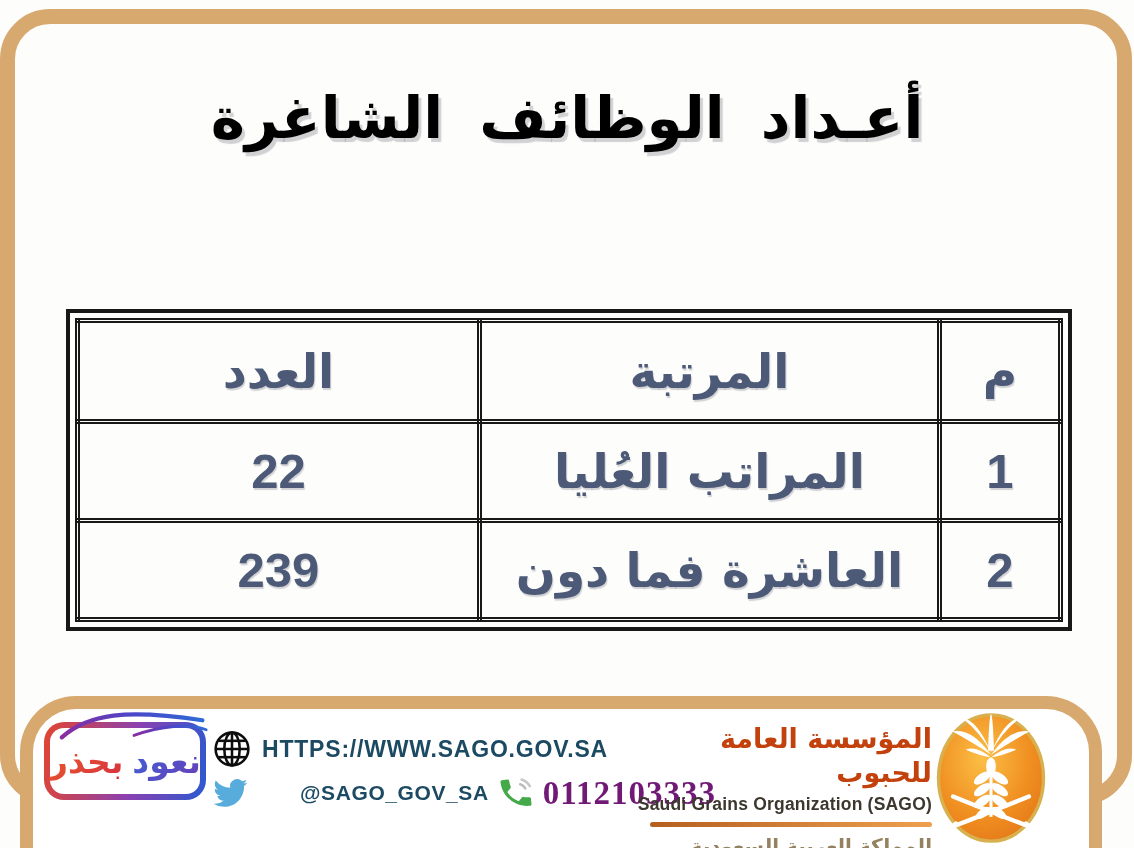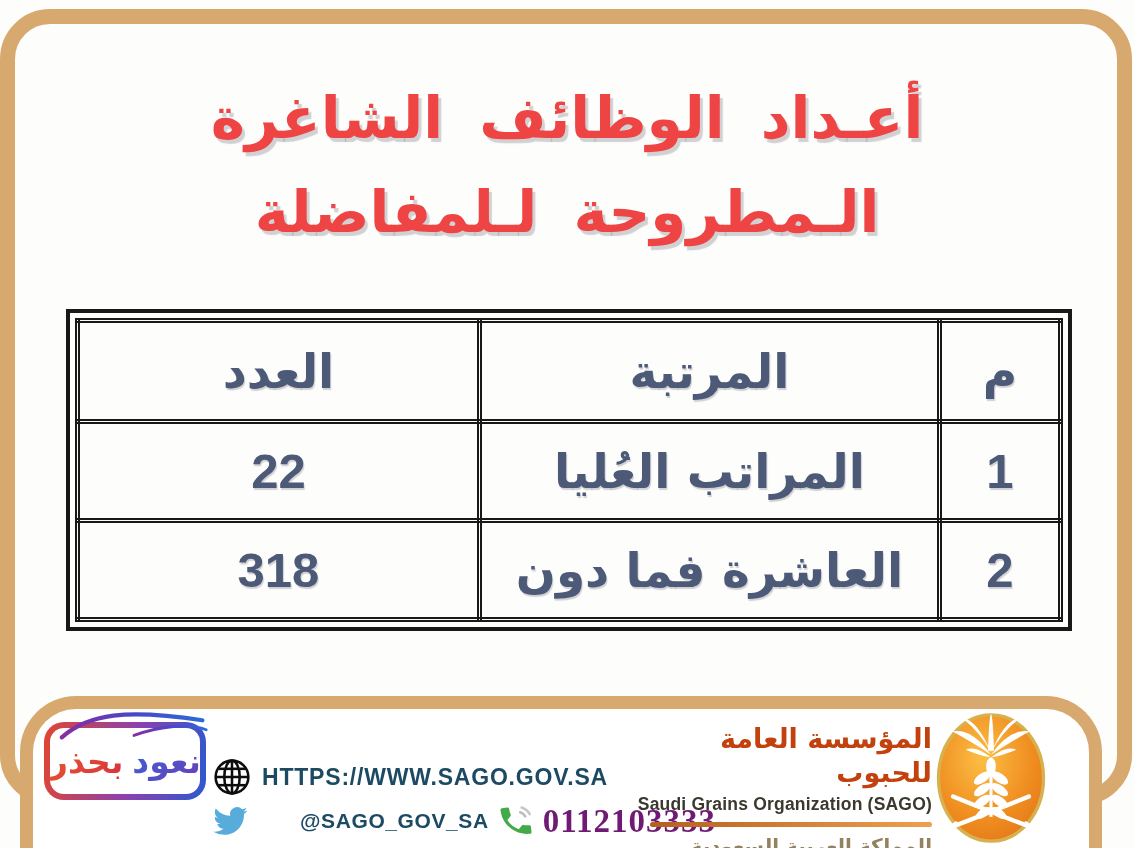--- a/index.html
+++ b/index.html
@@ -11,21 +11,21 @@
   
   .frame{
     position:absolute;left:0;top:9px;width:1132px;height:796px;
     box-sizing:border-box;border:15px solid #d8a96f;border-radius:50px;
     z-index:0;
   }
   
   .title{
     position:absolute;top:72px;left:0;width:100%;
     text-align:center;direction:rtl;
-    color:#ef4444;font-weight:bold;font-size:58px;line-height:1.62;
+    color:#000000;font-weight:bold;font-size:58px;line-height:1.62;
     word-spacing:16px;
     text-shadow:3px 4px 1px rgba(110,110,120,0.30);
     z-index:1;
   }
   
   .table-wrap{
     position:absolute;left:66px;top:309px;width:1006px;height:322px;
     box-sizing:border-box;border:4px solid #181818;padding:5px;
     z-index:1;
   }
@@ -61,21 +61,21 @@
   }
   .badge-inner{
     width:100%;height:100%;box-sizing:border-box;border-radius:14px;background:#fff;
     display:flex;align-items:center;justify-content:center;gap:9px;direction:rtl;
   }
   .badge-word{font-size:33px;font-weight:bold;color:transparent;-webkit-background-clip:text;background-clip:text;}
   .badge-word.blue{background-image:linear-gradient(135deg,#3a63d8,#6a3fb8);text-decoration:underline;}
   .badge-word.red{background-image:linear-gradient(135deg,#e85c2a,#d83040);}
   
   .contact{position:absolute;left:212px;top:729px;z-index:4;}
-  .c-row{display:flex;align-items:center;margin-top:28px;}
+  .c-row{display:flex;align-items:center;}
   .c-row1{gap:10px;}
   .c-row2{margin-top:5px;gap:8px;}
   .url-text{
     font-family:"Liberation Sans", sans-serif;font-weight:bold;font-size:23px;
     letter-spacing:0.8px;color:#1c4a63;
   }
   .handle-text{
     font-family:"Liberation Sans", sans-serif;font-weight:bold;font-size:21px;
     letter-spacing:0.6px;color:#1c4a63;margin-left:44px;
   }
@@ -100,40 +100,39 @@
   .org-country{font-size:20px;font-weight:bold;color:#94815f;}
   .logo{position:absolute;left:932px;top:710px;width:118px;height:136px;z-index:4;}
 </style>
 </head>
 <body>
 
 <div class="frame"></div>
 
 <div class="title">
   <div>أعـداد الوظائف الشاغرة</div>
-  <div>الـمطروحة لـلمفاضلة</div>
 </div>
 
 <div class="table-wrap">
   <table class="jobs">
     <tbody>
         <tr>
       <th class="hdr col-index">م</th>
       <th class="hdr col-rank">المرتبة</th>
       <th class="hdr col-count">العدد</th>
     </tr>
     <tr>
       <td class="num col-index">1</td>
       <td class="rank col-rank">المراتب العُليا</td>
       <td class="num col-count">22</td>
     </tr>
     <tr>
       <td class="num col-index">2</td>
       <td class="rank col-rank">العاشرة فما دون</td>
-      <td class="num col-count">318</td>
+      <td class="num col-count">239</td>
     </tr>
   </tbody>
     </table>
 </div>
 
 <div class="band"></div>
 
 <div class="badge">
   <svg class="badge-swoosh" viewBox="0 0 160 40">
     <defs>

